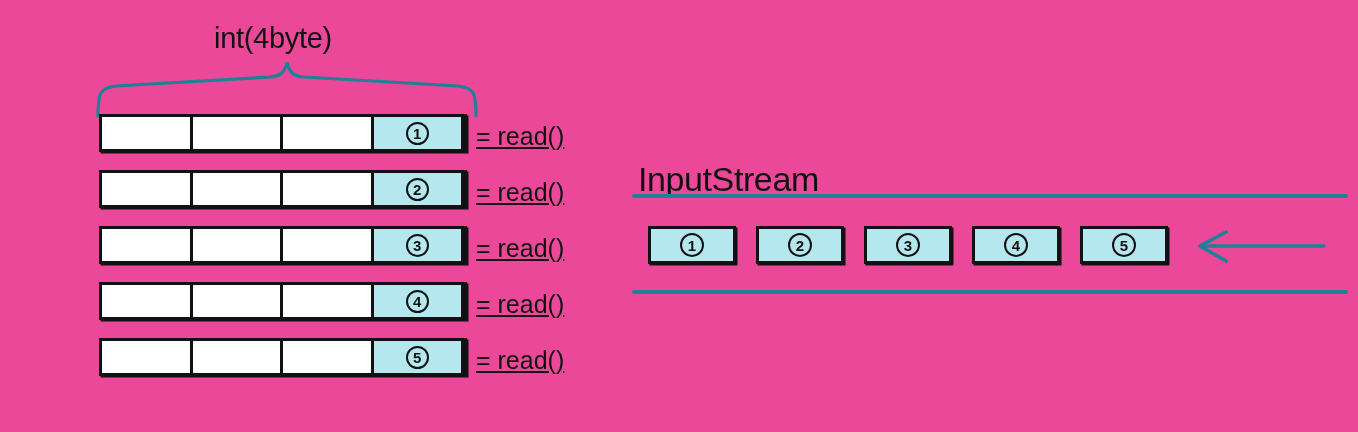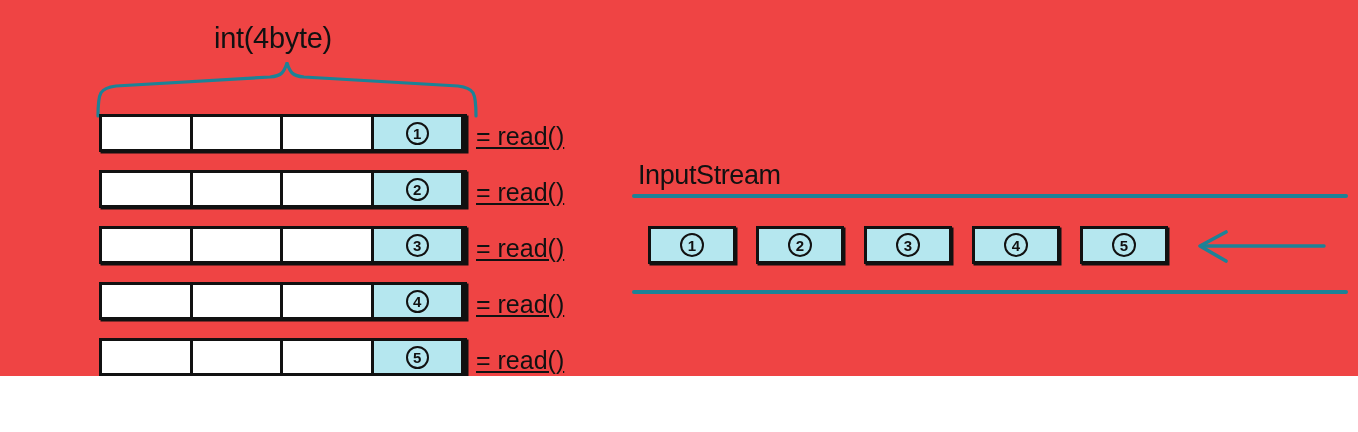--- a/index.html
+++ b/index.html
@@ -6,22 +6,22 @@
     margin: 0;
     padding: 0;
     background: #ffffff;
   }
   body {
     font-family: "Liberation Sans", sans-serif;
   }
   #canvas {
     position: relative;
     width: 1358px;
-    height: 376px;
-    background: #ef4444;
+    height: 432px;
+    background: #ec4899;
     overflow: hidden;
   }
 
   
   .txt {
     position: absolute;
     color: #111111;
     white-space: nowrap;
     font-family: "Liberation Sans", sans-serif;
   }
@@ -99,21 +99,21 @@
     color: #111111;
     white-space: nowrap;
     font-family: "Liberation Sans", sans-serif;
     text-decoration: underline;
   }
 
   
   #stream-title {
     left: 638px;
     top: 160px;
-    font-size: 27px;
+    font-size: 34px;
     letter-spacing: -0.4px;
   }
   .stream-line {
     position: absolute;
     left: 632px;
     width: 716px;
     height: 4px;
     background: #1d8296;
     border-radius: 2px;
   }

